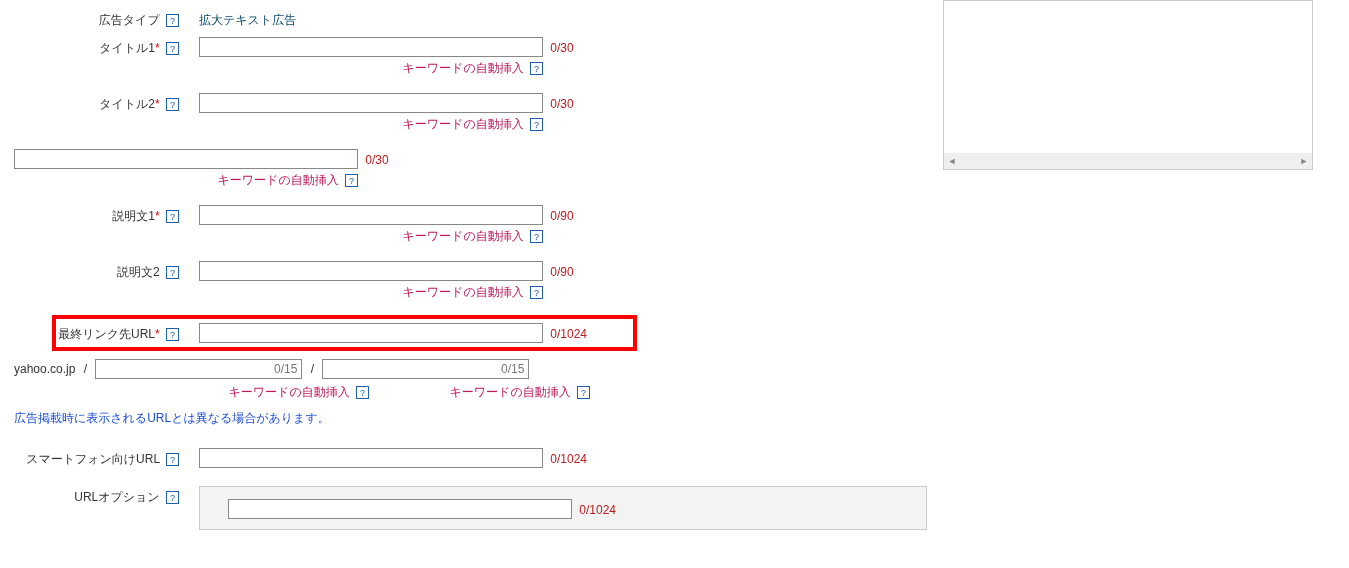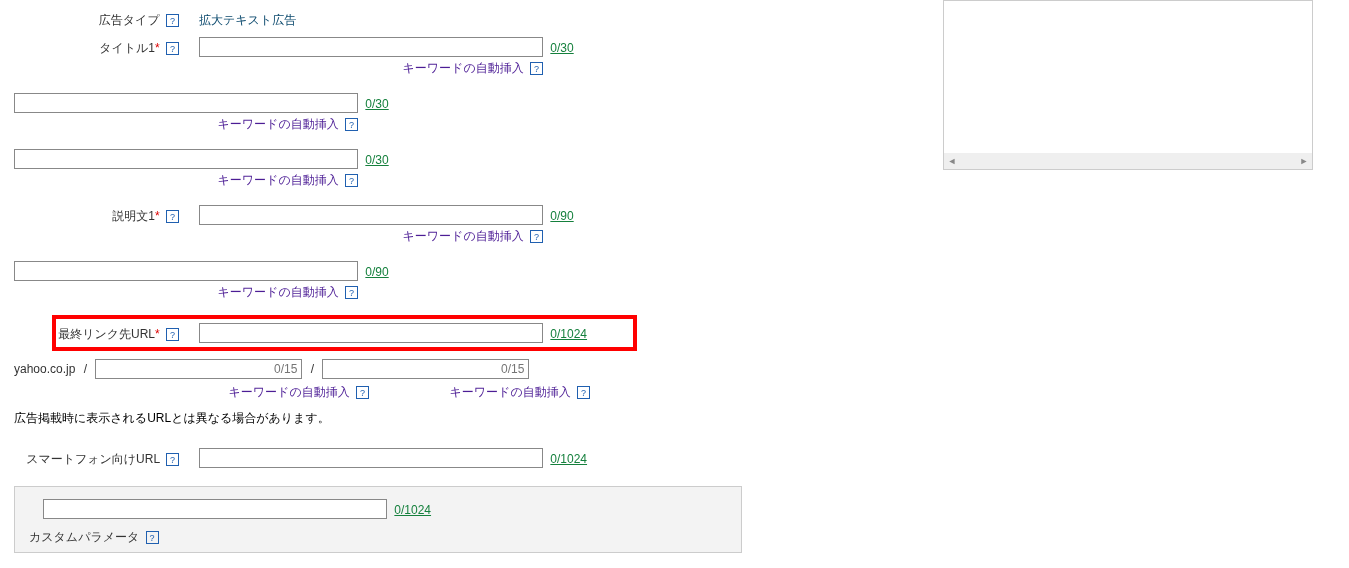--- a/index.html
+++ b/index.html
@@ -61,33 +61,32 @@
     }
     input.txt {
       border: 1px solid #888;
       height: 20px;
       padding: 1px 4px;
       font-size: 12px;
       background: #fff;
     }
     .txt-main { width: 344px; }
     .counter {
-      color: #15803d;
+      color: #b91c1c;
       padding-left: 4px;
       vertical-align: middle;
-      text-decoration: underline;
     }
     .kw-link-row {
       text-align: right;
       width: 344px;
       margin-top: 3px;
       margin-bottom: 8px;
     }
     .kw-link {
-      color: #4c1d95;
+      color: #be185d;
       cursor: pointer;
       font-family: Liberation Serif, serif;
     }
     .highlight-box {
       border: 4px solid #f00;
       padding: 4px 0;
       margin: 2px 0 4px 52px;
       width: 585px;
       display: flex;
       align-items: center;
@@ -104,21 +103,21 @@
     .kw-link-row-inline {
       display: flex;
       margin-top: 3px;
     }
     .kw-link-cell {
       text-align: right;
     }
     .kw-link-cell.first { width: 278px; margin-left: 77px; }
     .kw-link-cell.second { width: 207px; margin-left: 14px; }
     .note {
-      color: #000000;
+      color: #1d4ed8;
       margin-top: 6px;
     }
     .url-options-box {
       background: #f3f3f3;
       border: 1px solid #ccc;
       padding: 12px 14px 0 14px;
       width: 728px;
       margin-top: 0;
     }
     .sub-label {
@@ -180,20 +179,24 @@
         <input class="txt txt-main" type="text" style="">
         <span class="counter">0/30</span>
         <div class="kw-link-row">
           <span class="kw-link">キーワードの自動挿入</span>
           <span class="help-icon">?</span>
         </div>
       </div>
     </div>
 
     <div class="row">
+      <div class="label-col">
+        <span>タイトル2</span><span class="required">*</span>
+        <span class="help-icon">?</span>
+      </div>
       <div class="value-col">
         <input class="txt txt-main" type="text" style="">
         <span class="counter">0/30</span>
         <div class="kw-link-row">
           <span class="kw-link">キーワードの自動挿入</span>
           <span class="help-icon">?</span>
         </div>
       </div>
     </div>
 
@@ -217,20 +220,24 @@
         <input class="txt txt-main" type="text" style="">
         <span class="counter">0/90</span>
         <div class="kw-link-row">
           <span class="kw-link">キーワードの自動挿入</span>
           <span class="help-icon">?</span>
         </div>
       </div>
     </div>
 
     <div class="row">
+      <div class="label-col">
+        <span>説明文2</span>
+        <span class="help-icon">?</span>
+      </div>
       <div class="value-col">
         <input class="txt txt-main" type="text" style="">
         <span class="counter">0/90</span>
         <div class="kw-link-row">
           <span class="kw-link">キーワードの自動挿入</span>
           <span class="help-icon">?</span>
         </div>
       </div>
     </div>
 
@@ -271,30 +278,30 @@
         <span>スマートフォン向けURL</span>
         <span class="help-icon">?</span>
       </div>
       <div class="value-col">
         <input class="txt txt-main" type="text" style="">
         <span class="counter">0/1024</span>
       </div>
     </div>
 
     <div class="row" style="margin-top:10px;">
+      <div class="label-col">
+        <span>URLオプション</span>
+        <span class="help-icon">?</span>
+      </div>
       <div class="value-col">
         <div class="url-options-box">
           <div class="sub-field">
             <input class="txt txt-main" type="text" style="">
             <span class="counter">0/1024</span>
           </div>
-          <div class="sub-label">
-            <span>カスタムパラメータ</span>
-            <span class="help-icon">?</span>
-          </div>
         </div>
       </div>
     </div>
 
   </div>
 
   <div class="preview-panel">
     <div class="scroll-h">
       <div class="arr left">◄</div>
       <div class="arr right">►</div>

